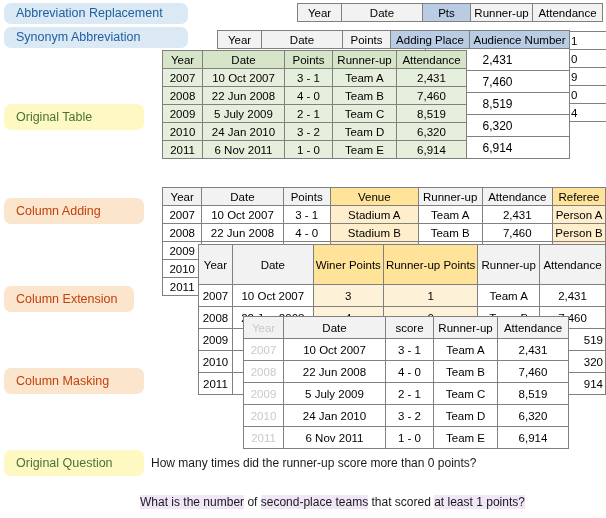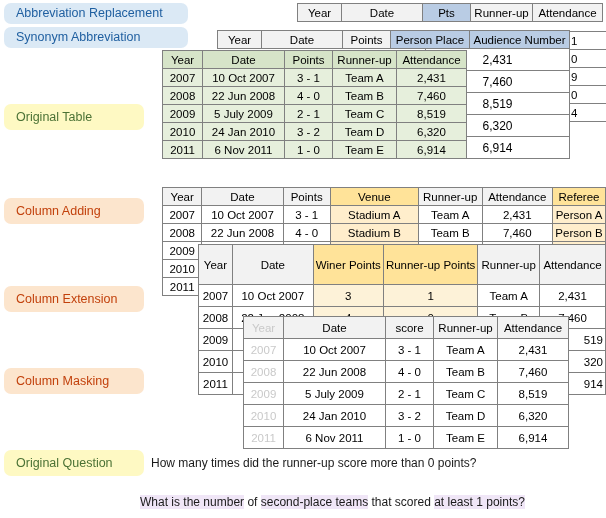--- a/index.html
+++ b/index.html
@@ -82,21 +82,21 @@
   </div>
 
   <div class="pill green" style="left:4px;top:104px;width:140px;height:26px;">
     <span>Original Table</span>
   </div>
 
   <div class="pill orange" style="left:4px;top:198px;width:140px;height:26px;">
     <span>Column Adding</span>
   </div>
 
-  <div class="pill orange" style="left:4px;top:286px;width:140px;height:26px;">
+  <div class="pill orange" style="left:4px;top:286px;width:130px;height:26px;">
     <span>Column Extension</span>
   </div>
 
   <div class="pill orange" style="left:4px;top:368px;width:140px;height:26px;">
     <span>Column Masking</span>
   </div>
 
   <div class="pill green" style="left:4px;top:450px;width:140px;height:26px;">
     <span>Original Question</span>
   </div>
@@ -133,21 +133,21 @@
       </tr>
     </thead>
   </table>
 
   <table class="tbl" style="left:217px;top:30px;z-index:6;">
     <thead>
       <tr>
         <th class="hd-grey" style="width:44px;">Year</th>
         <th class="hd-grey" style="width:81px;">Date</th>
         <th class="hd-grey" style="width:48px;">Points</th>
-        <th class="hd-blue" style="width:79px;">Person Place</th>
+        <th class="hd-blue" style="width:79px;">Adding Place</th>
         <th class="hd-blue" style="width:100px;">Audience Number</th>
       </tr>
     </thead>
   </table>
 
   <table class="tbl" style="left:425px;top:48px;width:145px;z-index:7;font-size:12px;">
     <tbody>
       <tr>
           <td style="height:22px;">2,431</td>
         </tr>

